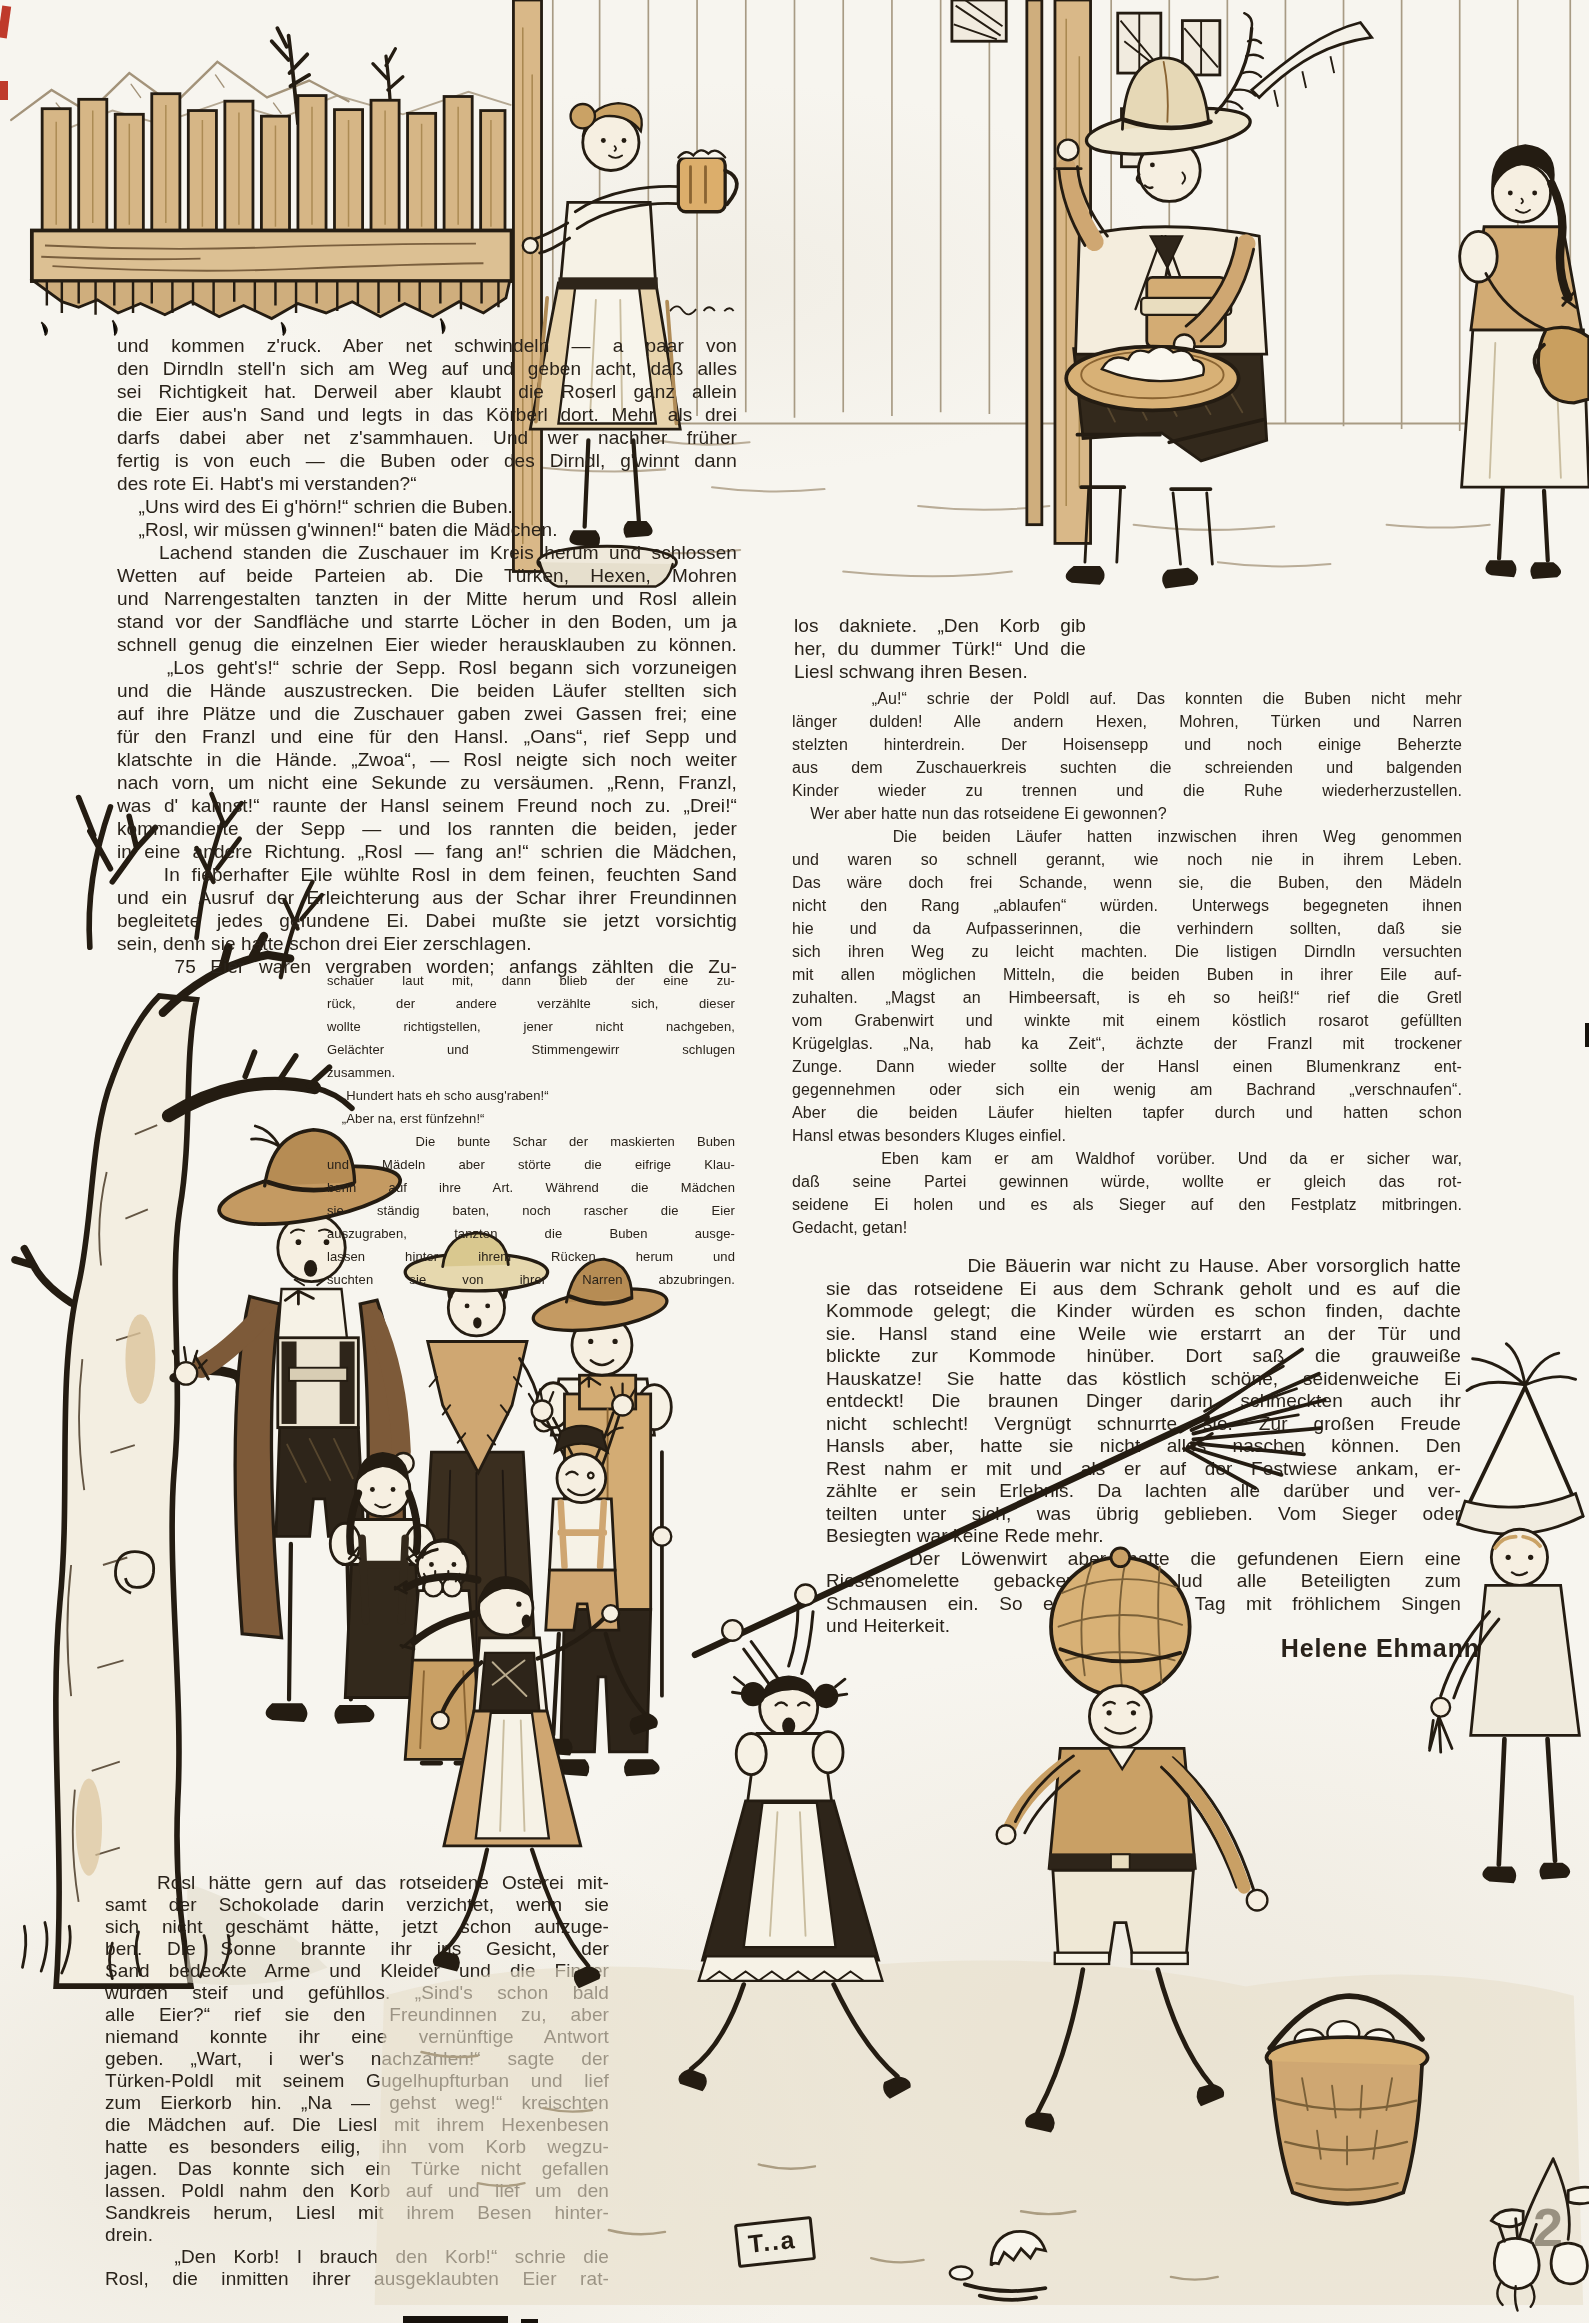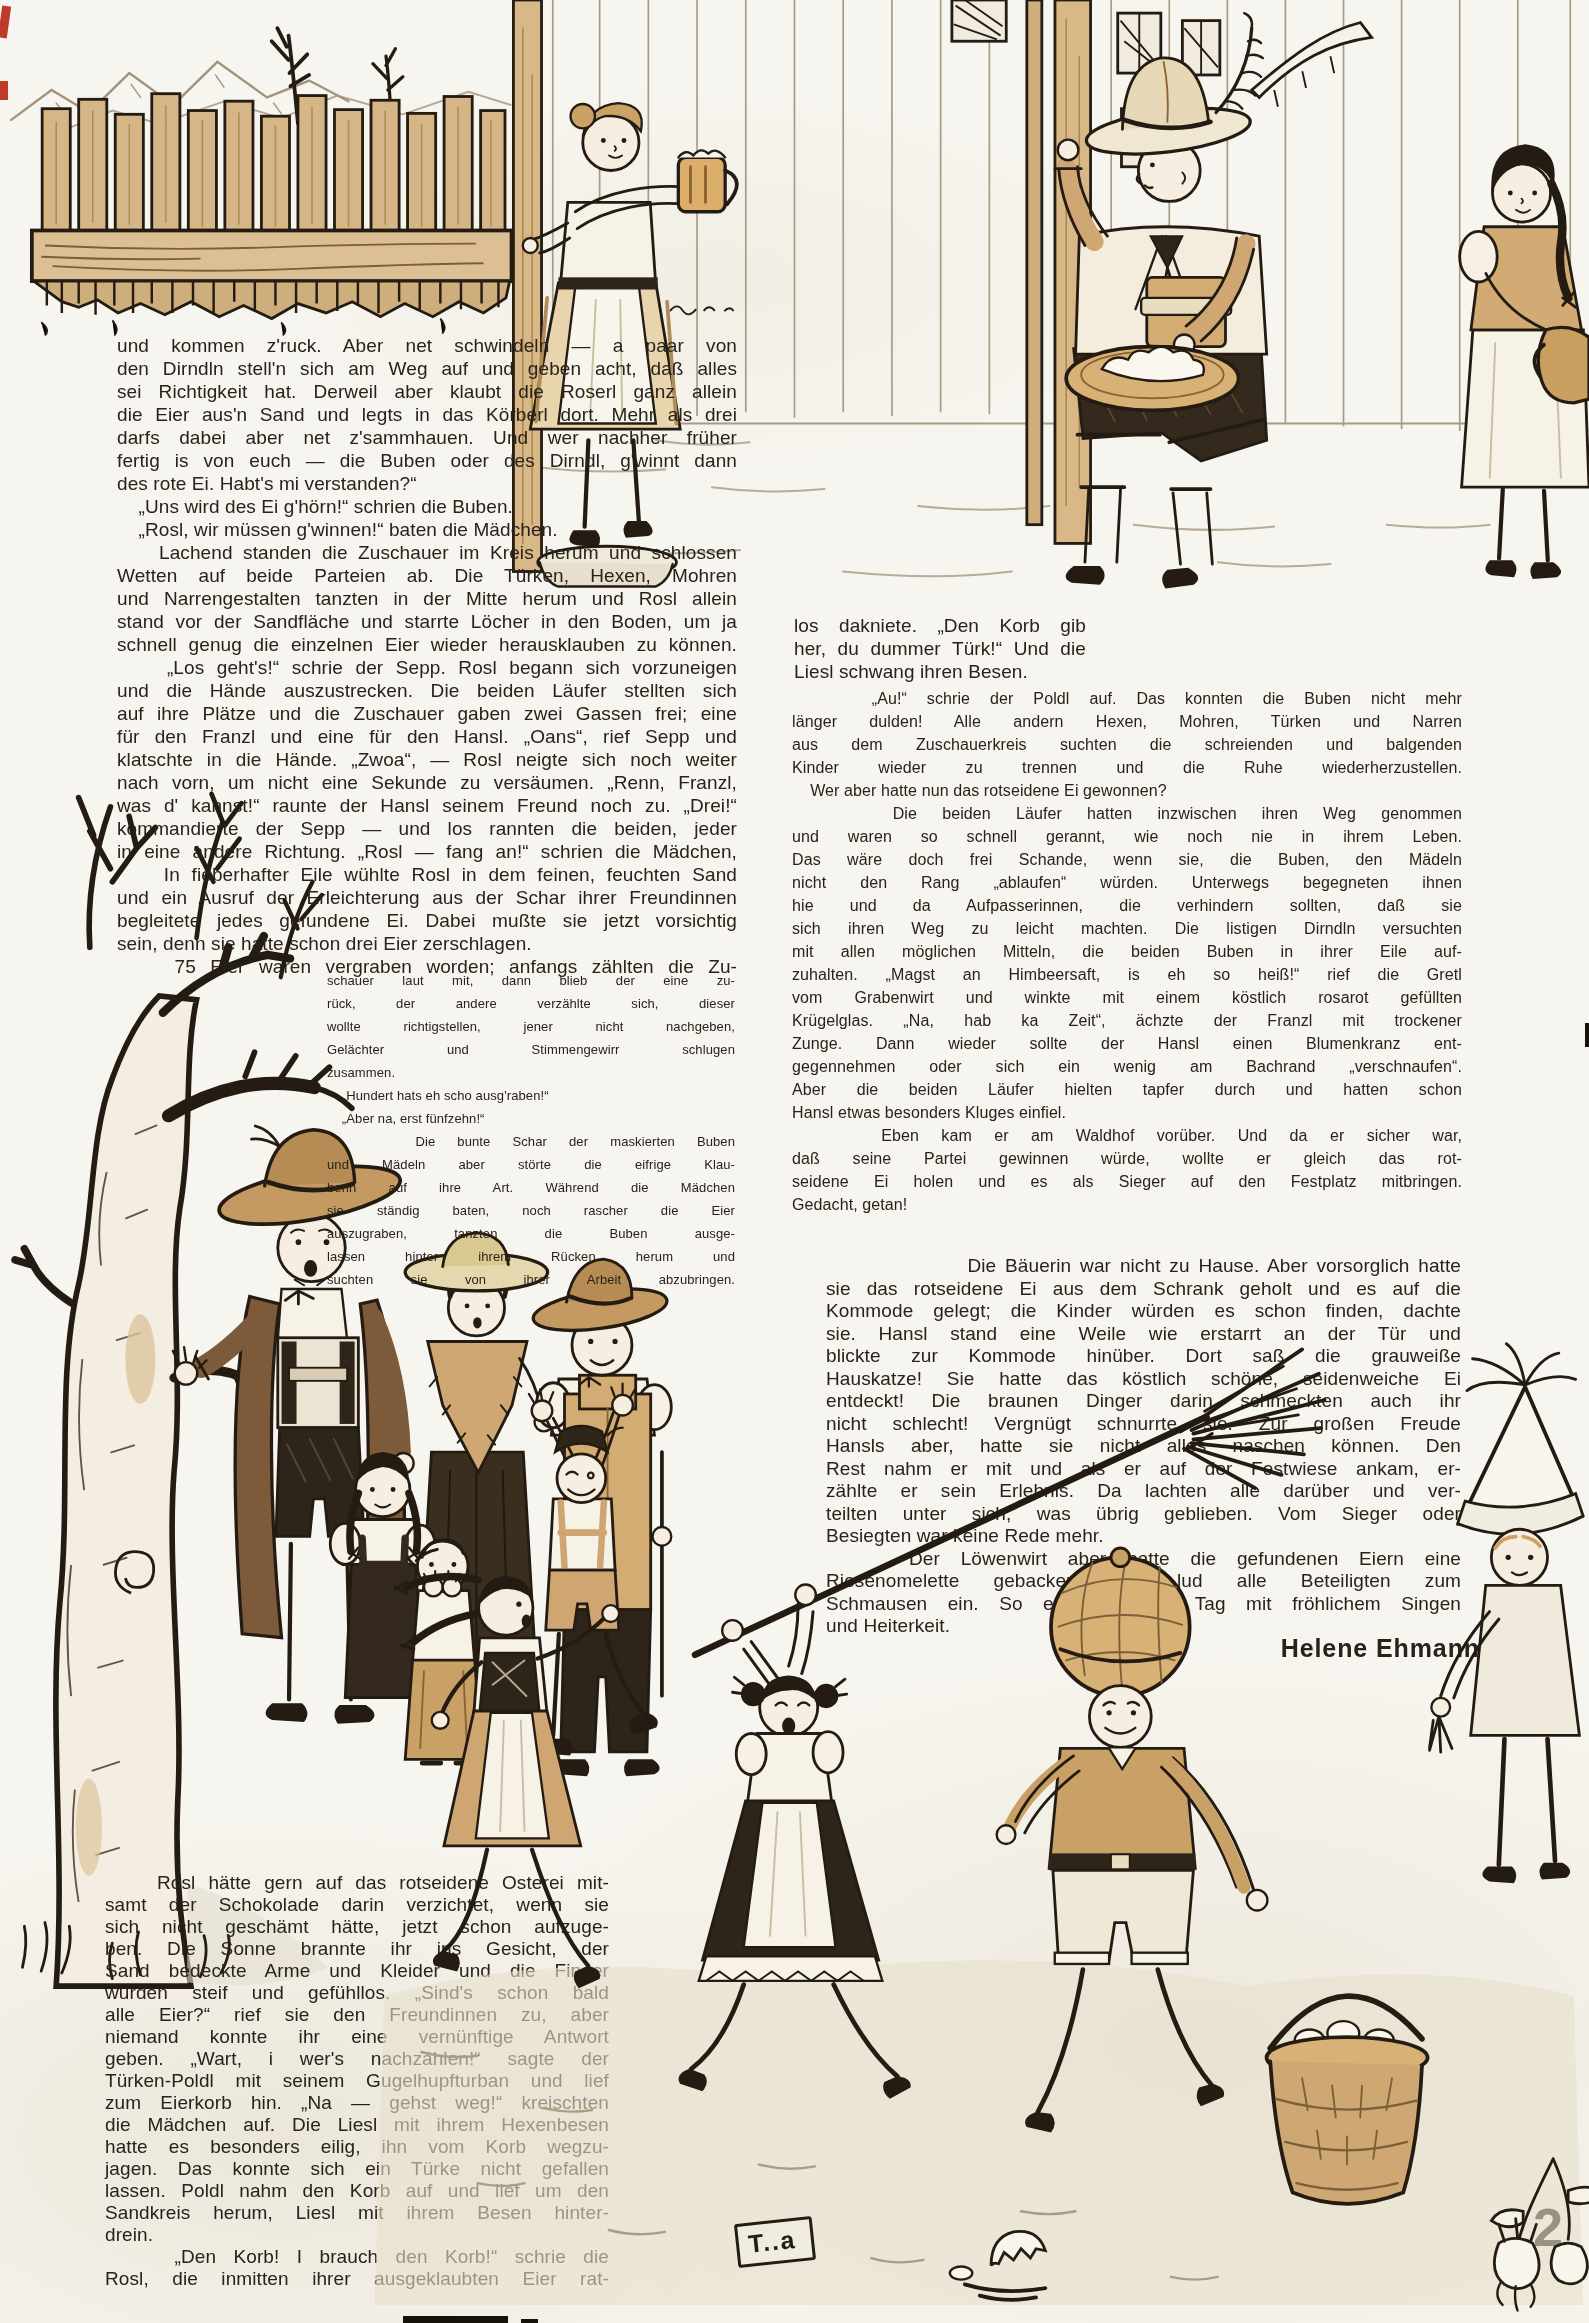--- a/index.html
+++ b/index.html
@@ -506,30 +506,31 @@
       <div class="ln">Gelächter und Stimmengewirr schlugen</div>
       <div class="ln s">zusammen.</div>
       <div class="ln s">&nbsp;&nbsp;&nbsp;&nbsp;„Hundert hats eh scho ausg'raben!“</div>
       <div class="ln s">&nbsp;&nbsp;&nbsp;&nbsp;„Aber na, erst fünfzehn!“</div>
       <div class="ln">&nbsp;&nbsp;&nbsp;&nbsp;Die bunte Schar der maskierten Buben</div>
       <div class="ln">und Mädeln aber störte die eifrige Klau-</div>
       <div class="ln">berin auf ihre Art. Während die Mädchen</div>
       <div class="ln">sie ständig baten, noch rascher die Eier</div>
       <div class="ln">auszugraben, tanzten die Buben ausge-</div>
       <div class="ln">lassen hinter ihrem Rücken herum und</div>
-      <div class="ln">suchten sie von ihrer Arbeit abzubringen.</div>
+      <div class="ln">suchten sie von ihrer Narren abzubringen.</div>
     </div>
   <div class="tcol" id="right-intro">
       <div class="ln">los dakniete. „Den Korb gib</div>
       <div class="ln">her, du dummer Türk!“ Und die</div>
       <div class="ln s">Liesl schwang ihren Besen.</div>
     </div>
   <div class="tcol" id="right-main">
       <div class="ln">&nbsp;&nbsp;&nbsp;&nbsp;„Au!“ schrie der Poldl auf. Das konnten die Buben nicht mehr</div>
       <div class="ln">länger dulden! Alle andern Hexen, Mohren, Türken und Narren</div>
+      <div class="ln">stelzten hinterdrein. Der Hoisensepp und noch einige Beherzte</div>
       <div class="ln">aus dem Zuschauerkreis suchten die schreienden und balgenden</div>
       <div class="ln">Kinder wieder zu trennen und die Ruhe wiederherzustellen.</div>
       <div class="ln s">&nbsp;&nbsp;&nbsp;&nbsp;Wer aber hatte nun das rotseidene Ei gewonnen?</div>
       <div class="ln">&nbsp;&nbsp;&nbsp;&nbsp;Die beiden Läufer hatten inzwischen ihren Weg genommen</div>
       <div class="ln">und waren so schnell gerannt, wie noch nie in ihrem Leben.</div>
       <div class="ln">Das wäre doch frei Schande, wenn sie, die Buben, den Mädeln</div>
       <div class="ln">nicht den Rang „ablaufen“ würden. Unterwegs begegneten ihnen</div>
       <div class="ln">hie und da Aufpasserinnen, die verhindern sollten, daß sie</div>
       <div class="ln">sich ihren Weg zu leicht machten. Die listigen Dirndln versuchten</div>
       <div class="ln">mit allen möglichen Mitteln, die beiden Buben in ihrer Eile auf-</div>

